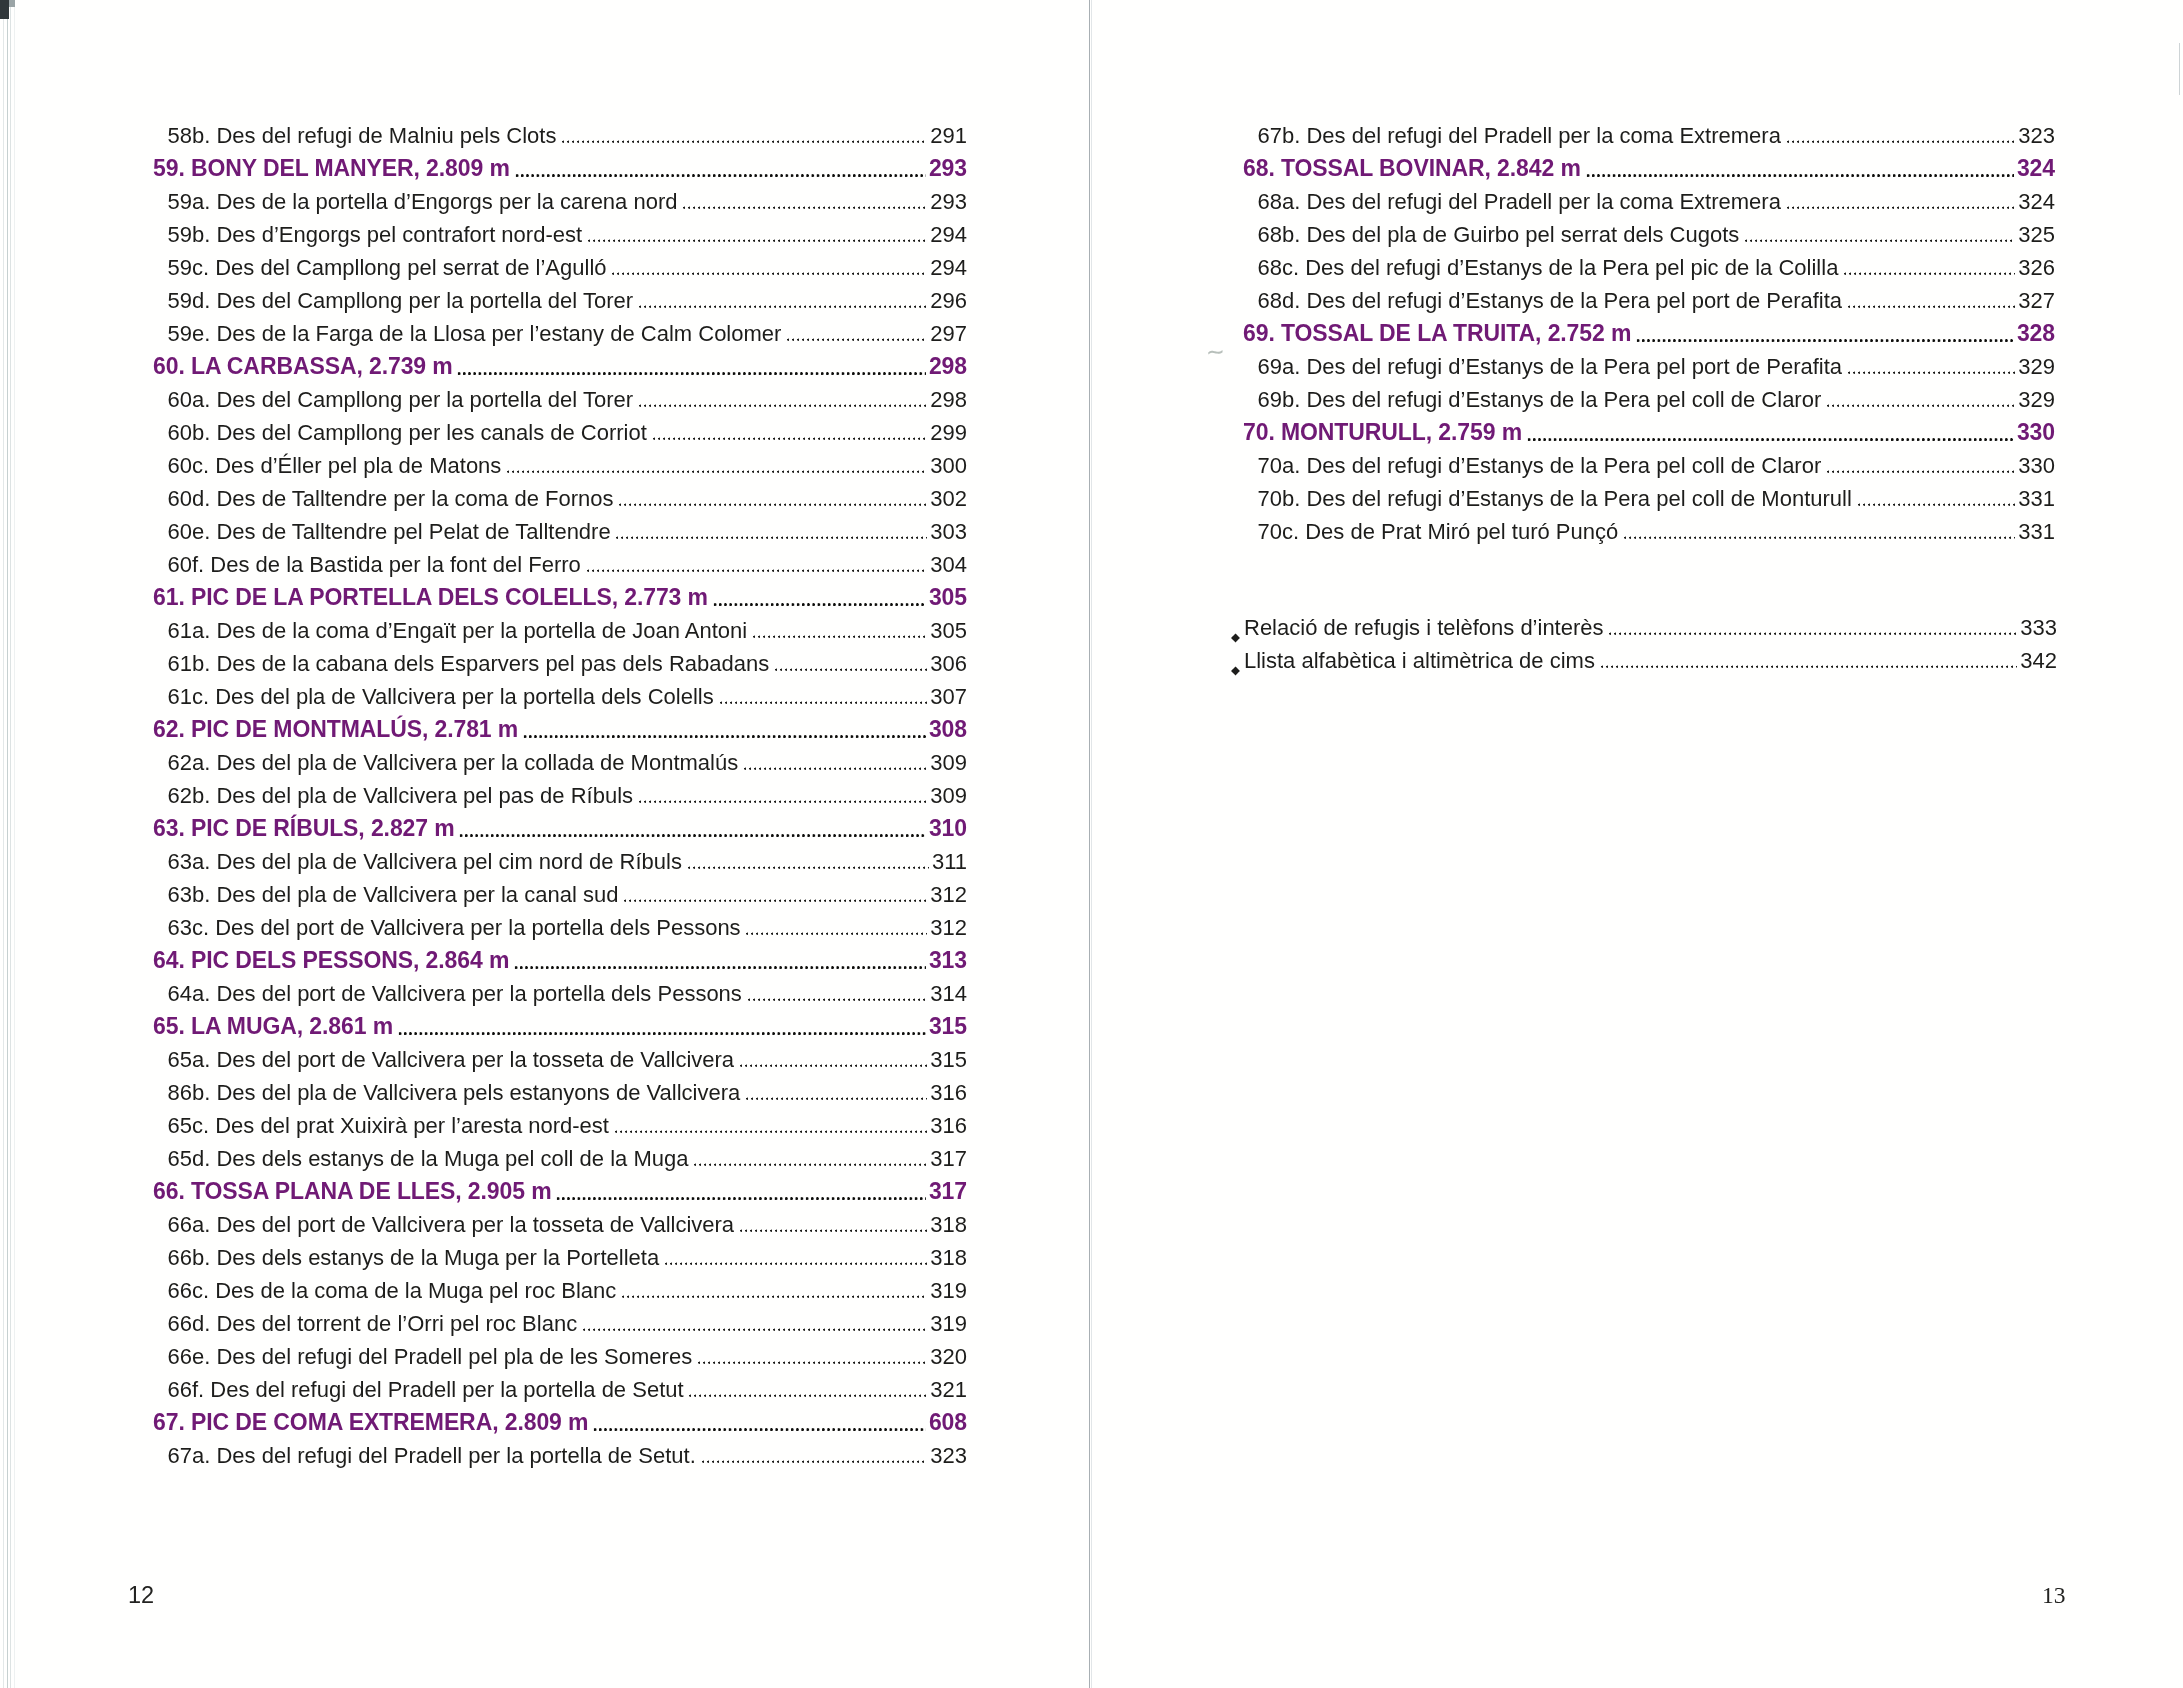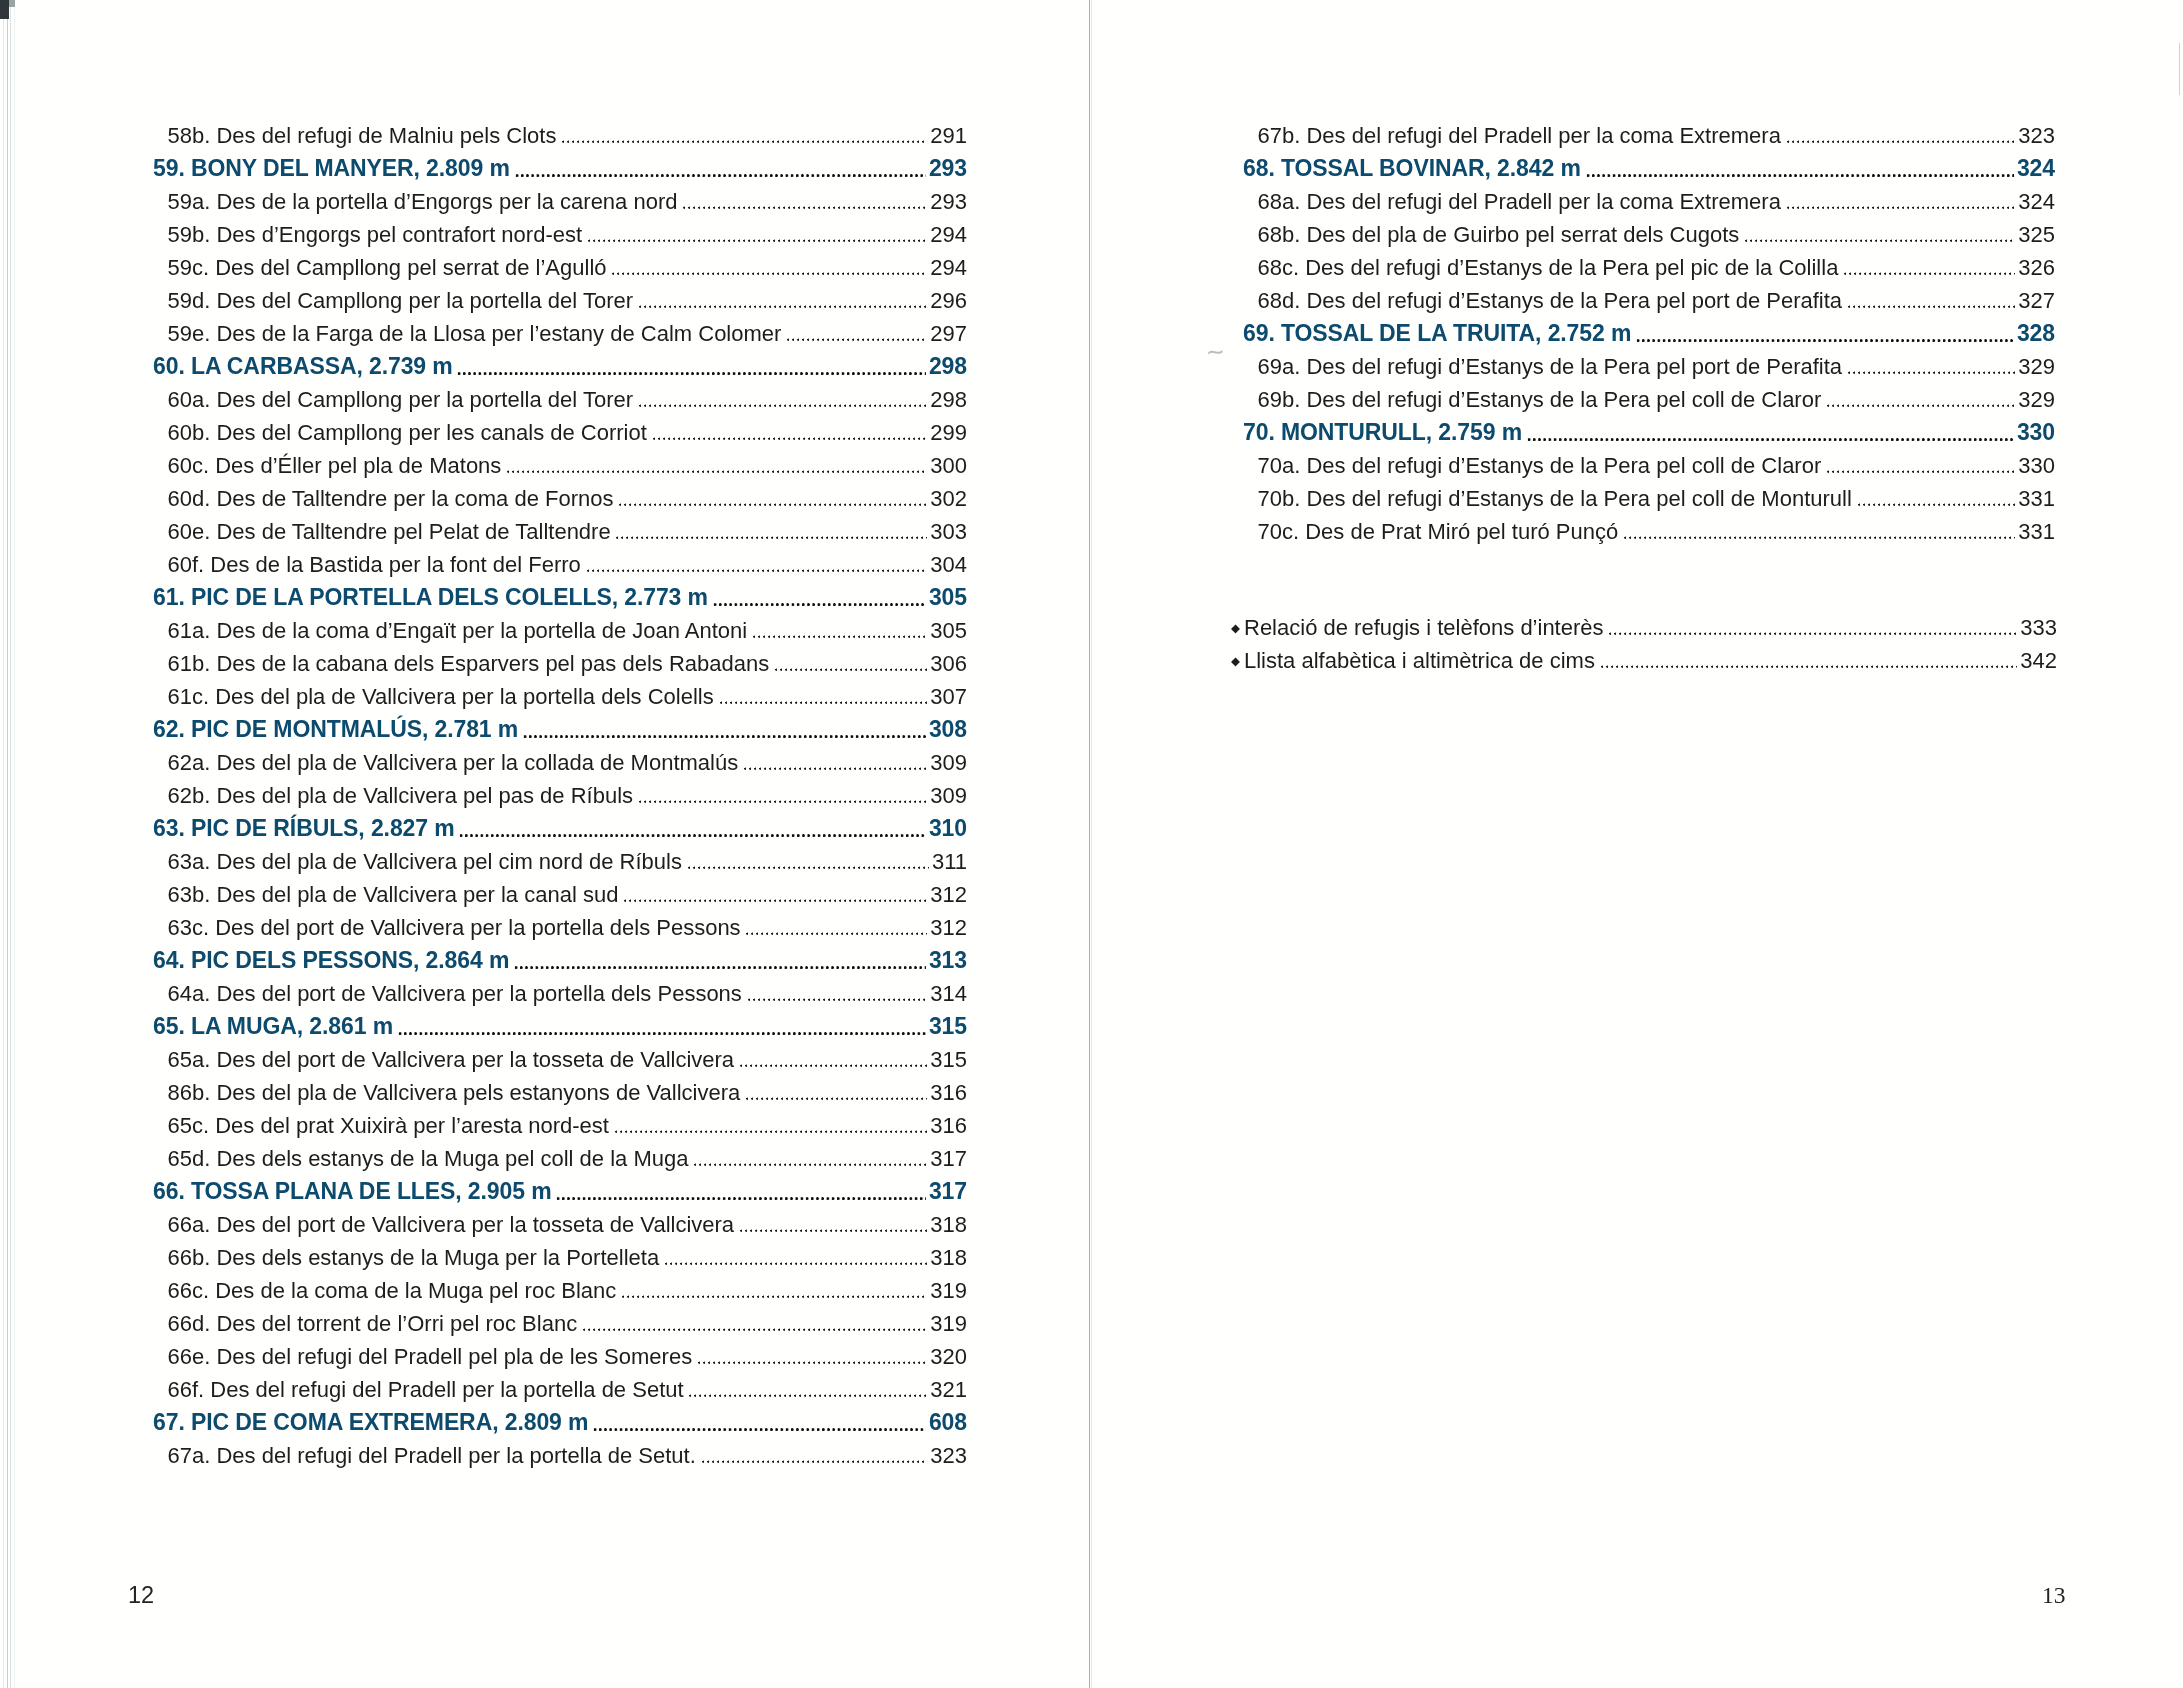--- a/index.html
+++ b/index.html
@@ -42,27 +42,27 @@
   }
   .toc-left  { left: 153px;  width: 814px; }
   .toc-right { left: 1243px; width: 812px; }
   .extras {
     position: absolute;
     left: 1231px; top: 611px; width: 826px;
     font-size: 22px;
   }
   .row {
     display: flex;
-    align-items: center;
+    align-items: flex-end;
     height: 33px;
     white-space: nowrap;
   }
   .row .label, .row .pagenum { line-height: 33px; }
   .row.sub { padding-left: 14.5px; }
-  .row.head { font-weight: 700; font-size: 23px; color: #0c4a6e; letter-spacing: -0.1px; }
+  .row.head { font-weight: 700; font-size: 23px; color: #701a75; letter-spacing: -0.1px; }
   .leader {
     flex: 1 1 auto;
     min-width: 12.4px;
     align-self: flex-end;
     height: 5.5px;
     margin: 0 2.8px 7.6px 4.8px;
     background-image: radial-gradient(circle at 2.1px 2.8px, #1c1c1a 1.1px, rgba(0,0,0,0) 1.3px);
     background-size: 5px 5.5px;
     background-repeat: repeat-x;
     background-position: left bottom;

